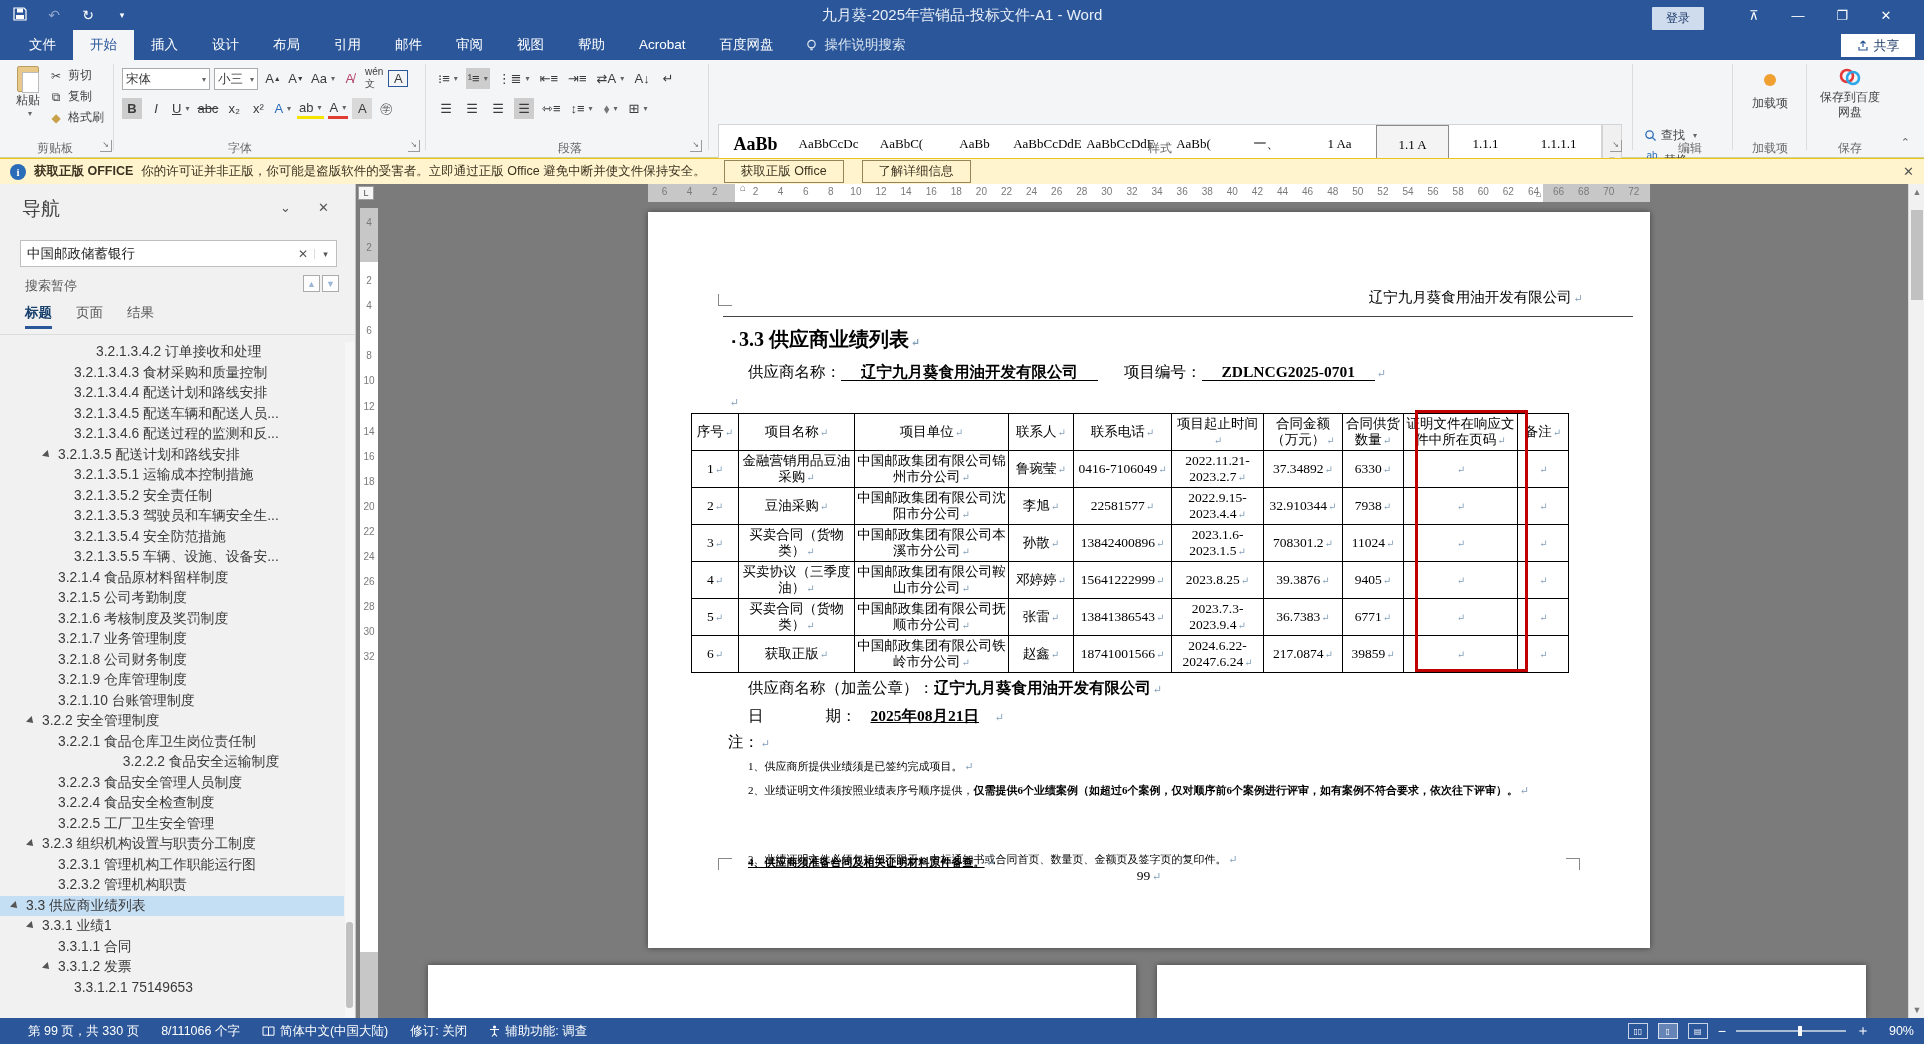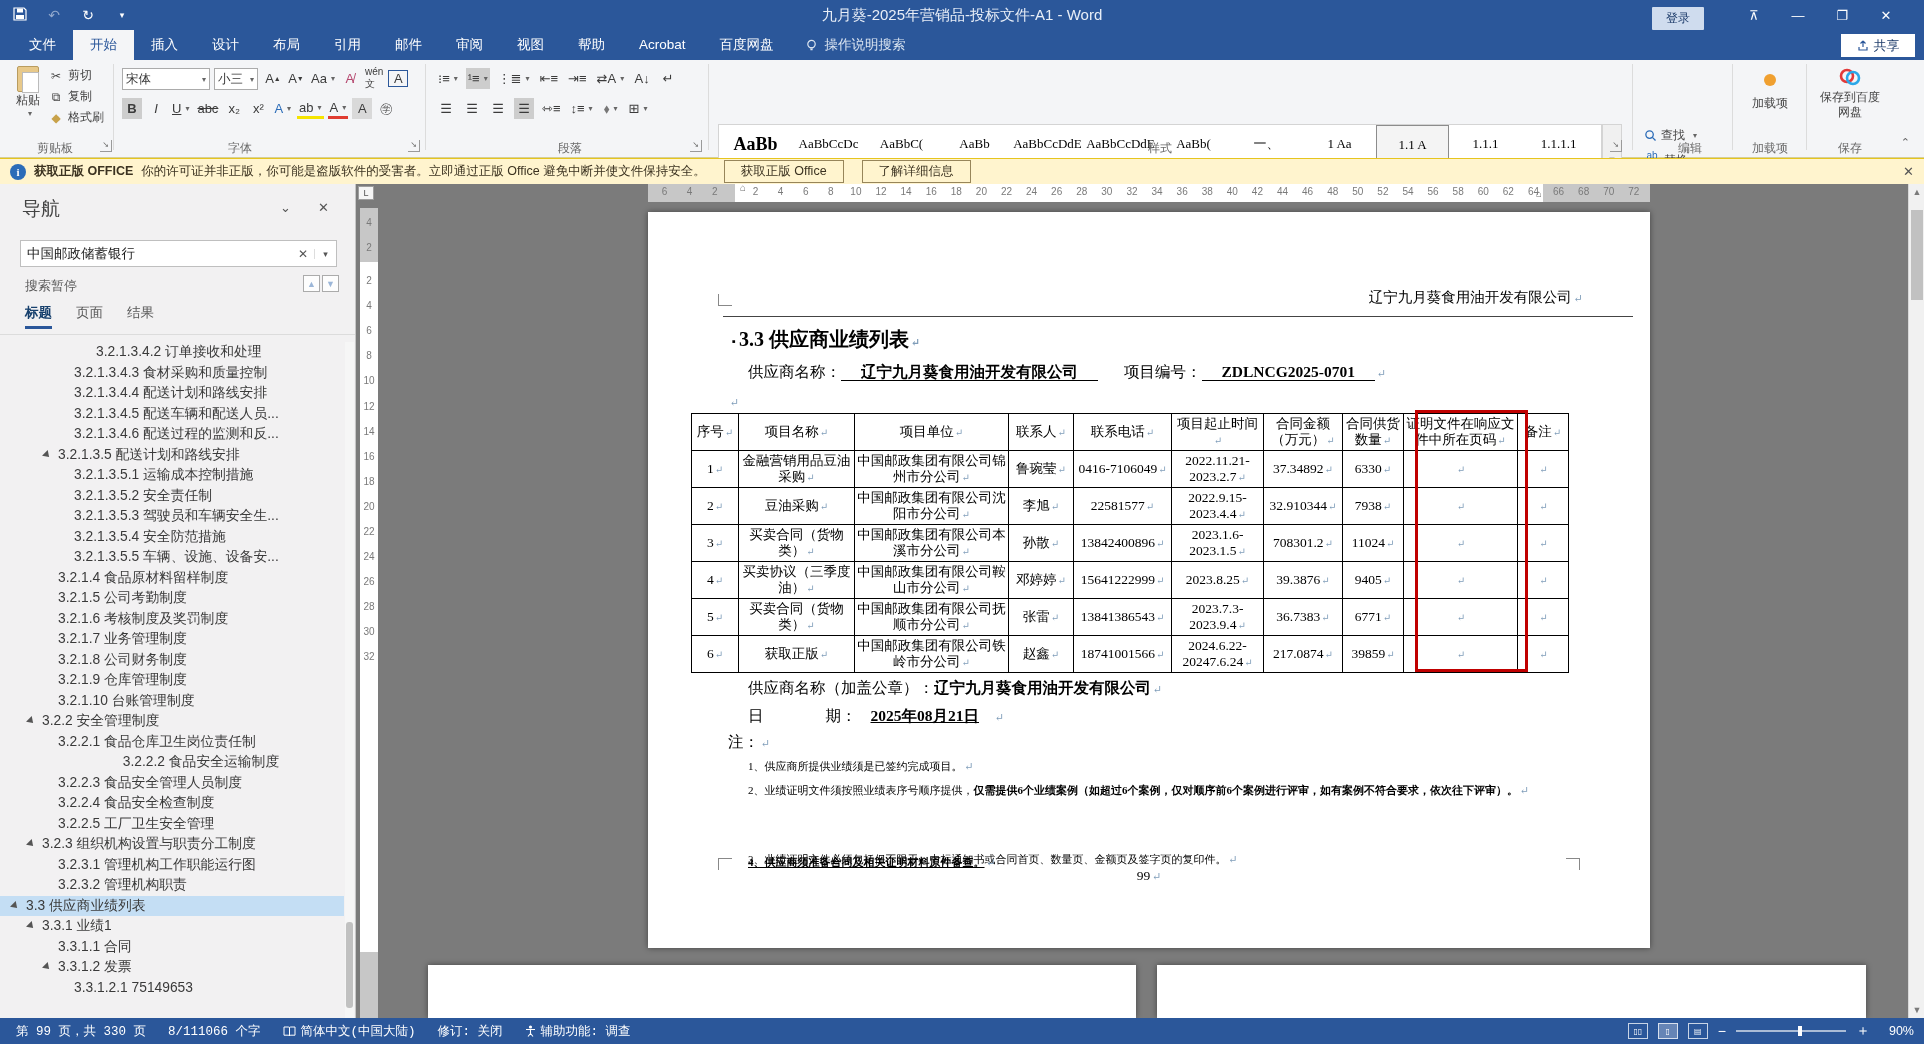--- a/index.html
+++ b/index.html
@@ -118,21 +118,21 @@
   .uline { text-decoration:underline; }
   .pageno { position:absolute; left:0; top:656px; width:100%; text-align:center; font-size:13.5px; }
 
   
   #vscroll { position:absolute; right:0; top:184px; width:16px; height:834px; background:#f1f1f1; border-left:1px solid #d9d9d9; }
   #vscroll .arr { position:absolute; left:0; width:16px; height:16px; color:#7a7a7a; font-size:9px; text-align:center; line-height:16px; }
   #vscroll .thumb { position:absolute; left:2px; top:26px; width:12px; height:90px; background:#c1c1c1; }
 
   
   #statusbar { position:absolute; left:0; top:1018px; width:1924px; height:26px; background:#2b579a; color:#fff; display:flex; align-items:center; font-size:12.5px; }
-  .st-left { display:flex; align-items:flex-start; gap:22px; padding-left:16px;font-family:Liberation Mono, monospace; }
+  .st-left { display:flex; align-items:flex-start; gap:22px; padding-left:28px; }
   .st-item { display:flex; align-items:center; gap:5px; }
   .st-right { position:absolute; right:10px; display:flex; align-items:center; gap:10px; }
   .vmode { width:20px; height:16px; border:1px solid rgba(255,255,255,.75); display:flex; align-items:center; justify-content:center; font-size:8px; }
   .vmode.on { background:rgba(255,255,255,.28); }
   .zoom-track { width:110px; height:2px; background:rgba(255,255,255,.6); position:relative; }
   .zoom-thumb { position:absolute; left:62px; top:-4px; width:4px; height:10px; background:#fff; }
   .zoom-pct { width:34px; text-align:right; }
 </style>
 </head>
 <body>

